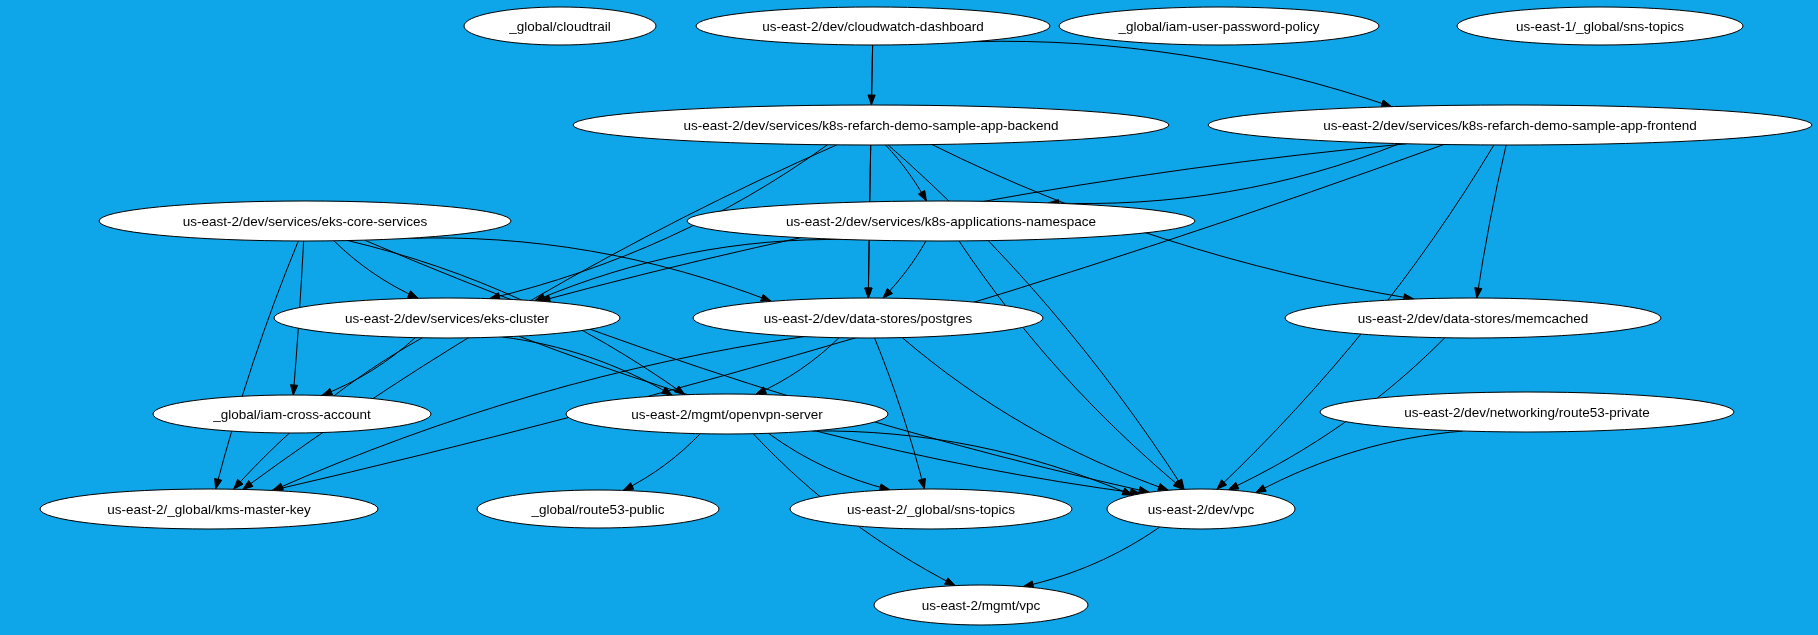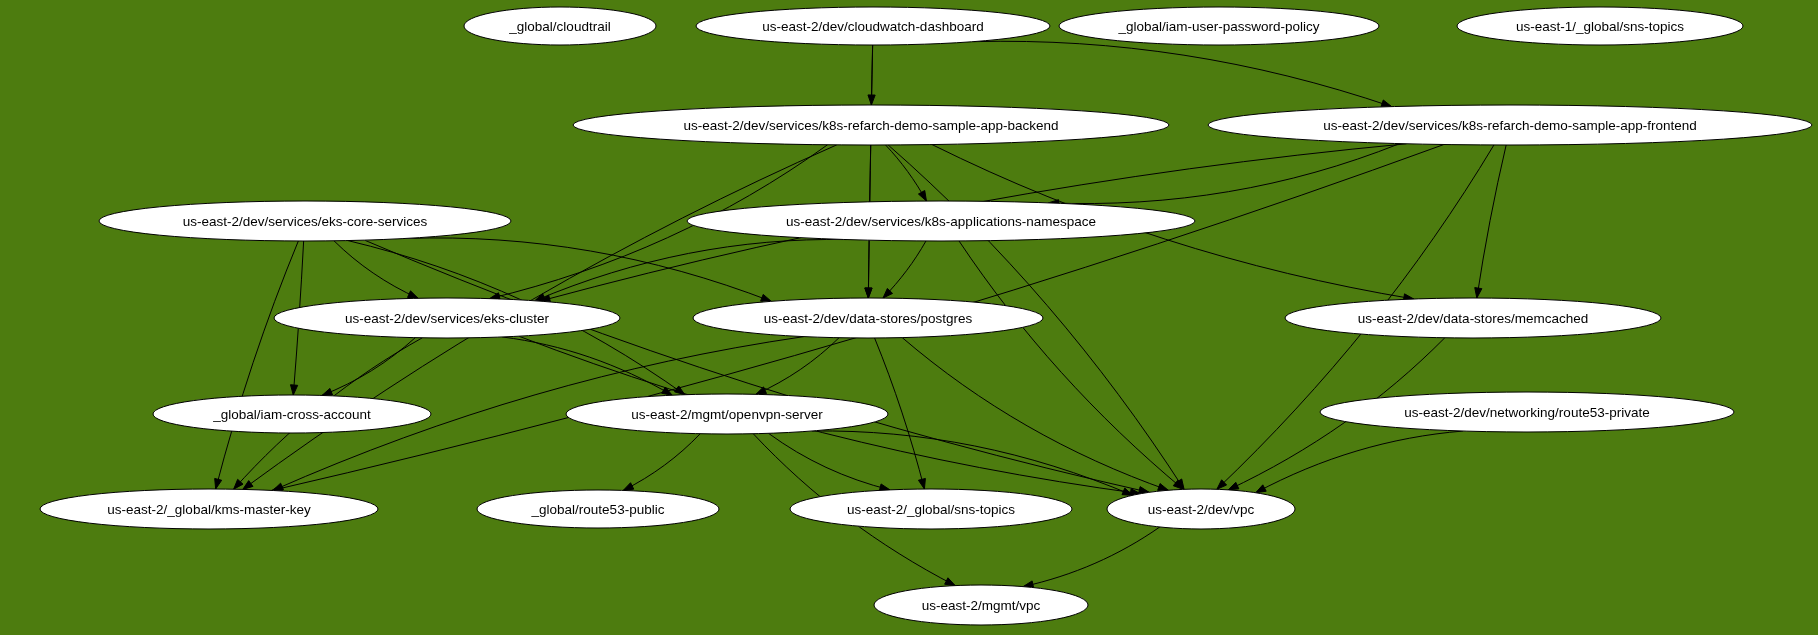--- a/index.html
+++ b/index.html
@@ -8,21 +8,21 @@
     background: #ffffff;
   }
   body {
     font-family: "Liberation Sans", sans-serif;
   }
   #graph-canvas {
     position: relative;
     width: 1818px;
     height: 635px;
     overflow: hidden;
-    background: #4d7c0f;
+    background: #0ea5e9;
   }
   #graph-svg {
     position: absolute;
     left: 0;
     top: 0;
     width: 1818px;
     height: 635px;
   }
   .node-ellipse {
     fill: #ffffff;

